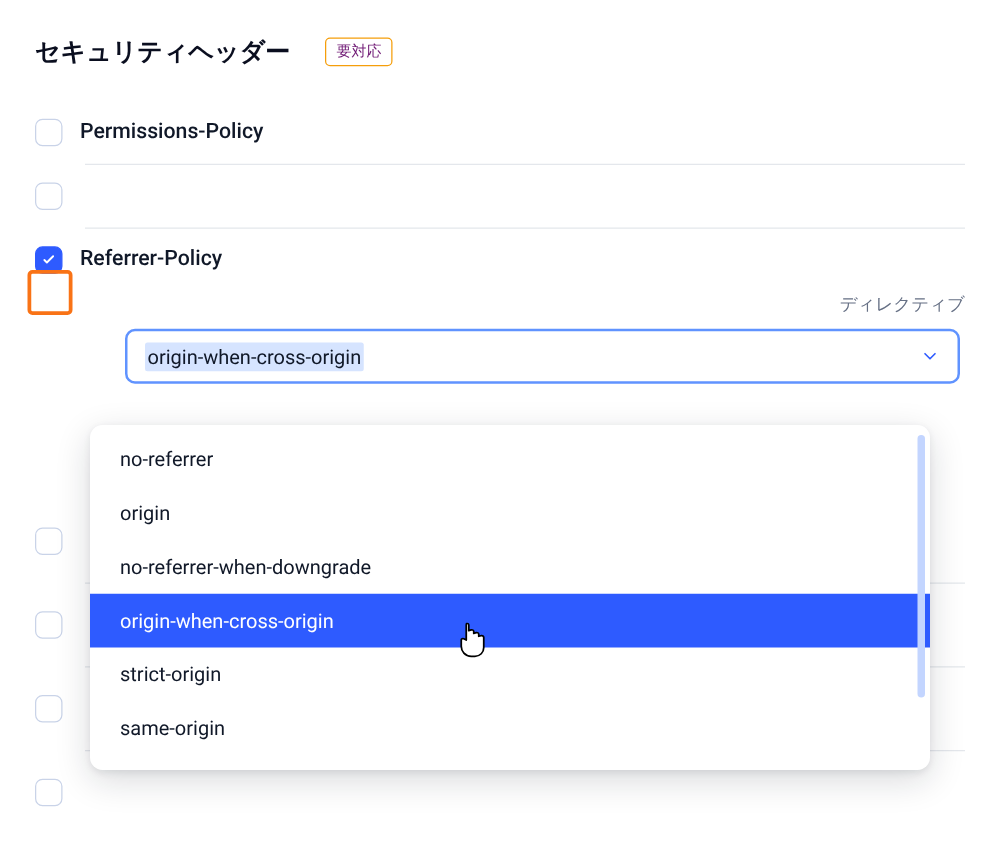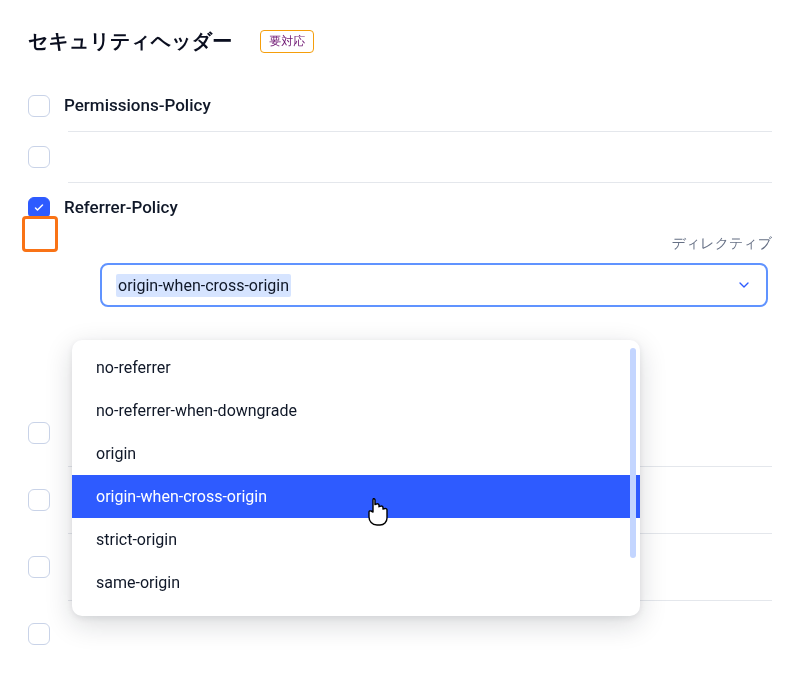--- a/index.html
+++ b/index.html
@@ -119,21 +119,21 @@
   }
   .chevron-down {
     width: 16px;
     height: 16px;
     display: flex;
   }
   .dropdown {
     position: absolute;
     left: 72px;
     top: 340px;
-    width: 568px;
+    width: 672px;
     background: #fff;
     border-radius: 10px;
     box-shadow: 0 8px 28px rgba(16,24,40,0.16), 0 2px 6px rgba(16,24,40,0.08);
     padding: 6px 0 12px 0;
     z-index: 10;
   }
   .dropdown-scrollbar {
     position: absolute;
     right: 4px;
     top: 8px;
@@ -259,22 +259,22 @@
     <div class="checkbox-wrap">
       <div class="checkbox">
         
       </div>
     </div>
   </div>
 </div>
 
 <div class="dropdown">
   <div class="option">no-referrer</div>
+  <div class="option">origin</div>
   <div class="option">no-referrer-when-downgrade</div>
-  <div class="option">origin</div>
   <div class="option selected">origin-when-cross-origin</div>
   <div class="option">strict-origin</div>
   <div class="option">same-origin</div>
   <div class="dropdown-scrollbar"></div>
 </div>
 
 <div class="cursor">
   <svg width="26" height="30" viewBox="0 0 26 30">
     <path d="M10 2 C10 2 10 12 10 14 L8 13 C7 12.6 6 13 6 14 L6 19 C6 23 9 27 14 27 L17 27 C21 27 24 24 24 20 L24 12 C24 11 23 10.2 22 10.5 L20 11 L20 9.5 C20 8.5 19 7.8 18 8.1 L16 8.7 L16 7.3 C16 6.3 15 5.6 14 5.9 L12 6.5 L12 2 C12 1 11 0.5 10.5 0.7 C10 1 10 2 10 2 Z" fill="#fff" stroke="#000" stroke-width="1.4" stroke-linejoin="round"></path>
   </svg>

